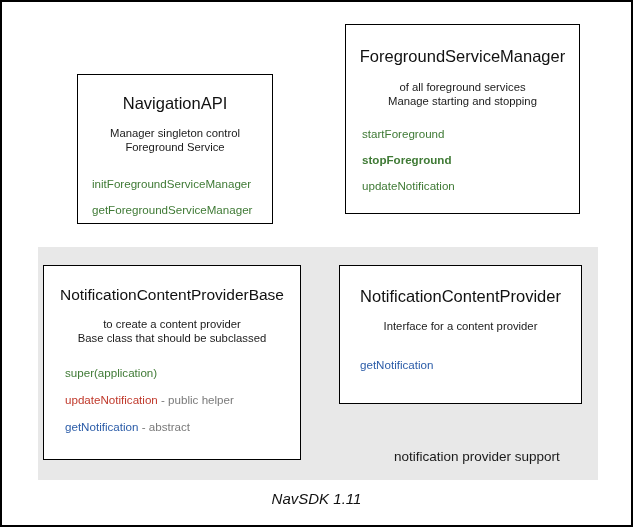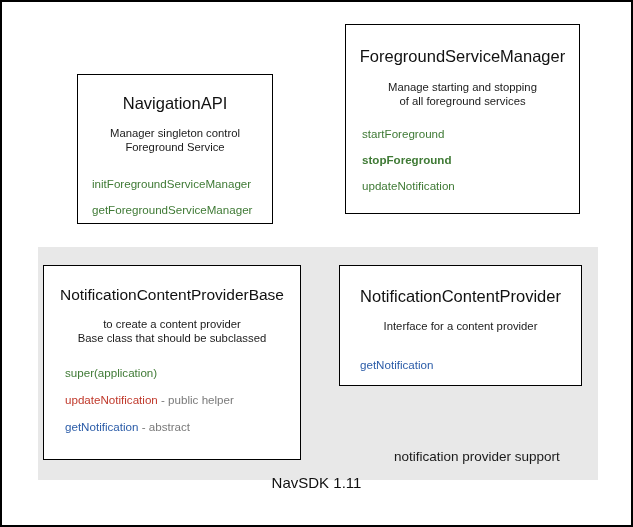--- a/index.html
+++ b/index.html
@@ -99,22 +99,22 @@
       </div>
       <div class="member c-green">
         <span>getForegroundServiceManager</span><span class="note"></span>
       </div>
     </div>
   </div>
 
   <div class="class-box" style="left:343px; top:22px; width:235px; height:190px;">
     <div class="class-title" style="margin-top:22px;">ForegroundServiceManager</div>
     <div class="class-desc" style="margin-top:14px;">
+      <div>of all foreground services</div>
       <div>Manage starting and stopping</div>
-      <div>of all foreground services</div>
     </div>
     <div class="member-list" style="margin-top:18px; margin-left:16px;">
       <div class="member c-green" style="margin-bottom:12px;">
         <span>startForeground</span><span class="note"></span>
       </div>
       <div class="member c-green" style="margin-bottom:12px;font-weight:bold;">
         <span>stopForeground</span><span class="note"></span>
       </div>
       <div class="member c-green">
         <span>updateNotification</span><span class="note"></span>
@@ -134,28 +134,28 @@
       </div>
       <div class="member c-red" style="margin-bottom:13px;">
         <span>updateNotification</span><span class="note"> - public helper</span>
       </div>
       <div class="member c-blue">
         <span>getNotification</span><span class="note"> - abstract</span>
       </div>
     </div>
   </div>
 
-  <div class="class-box" style="left:337px; top:263px; width:243px; height:121px;">
+  <div class="class-box" style="left:337px; top:263px; width:243px; height:139px;">
     <div class="class-title" style="margin-top:21px;">NotificationContentProvider</div>
     <div class="class-desc" style="margin-top:13px;">
       <div>Interface for a content provider</div>
       <div></div>
     </div>
     <div class="member-list" style="margin-top:25px; margin-left:20px;">
       <div class="member c-blue">
         <span>getNotification</span><span class="note"></span>
       </div>
     </div>
   </div>
 
-  <div class="footer-label" style="top:472px;">NavSDK 1.11</div>
+  <div class="footer-label" style="top:488px;font-style:italic;">NavSDK 1.11</div>
 
 </div>
 
 </body></html>

